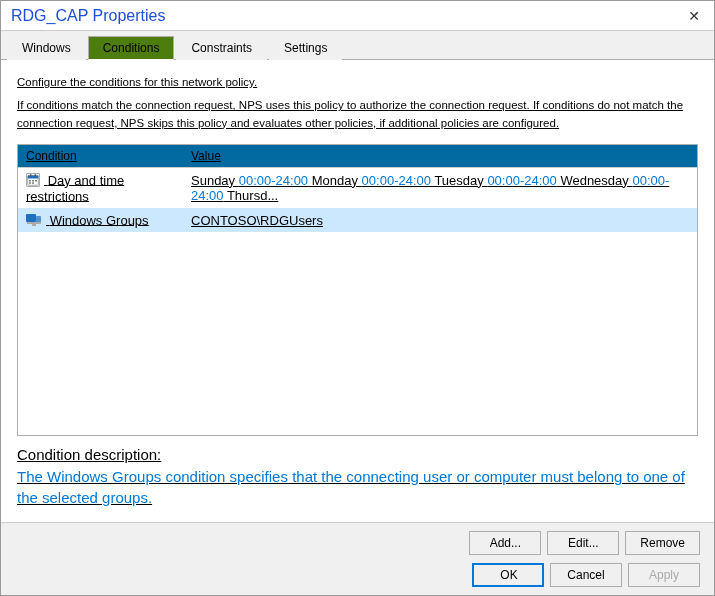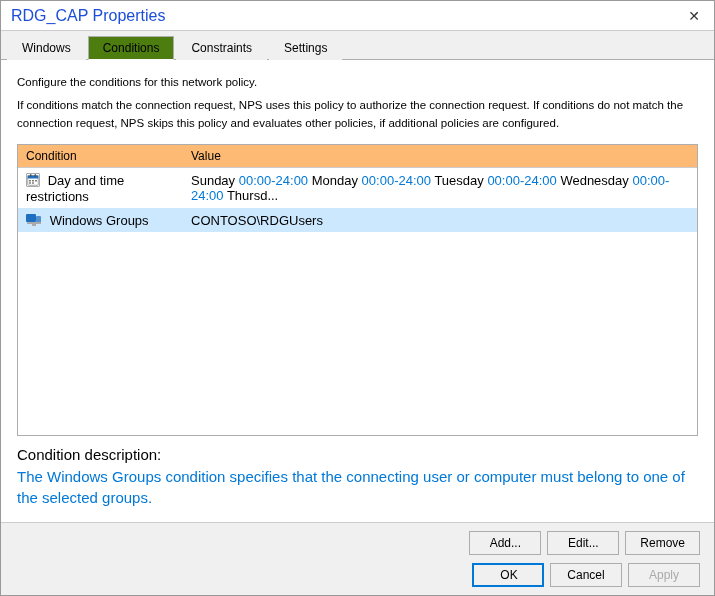--- a/index.html
+++ b/index.html
@@ -71,20 +71,21 @@
       border-bottom: 1px solid #fff;
       z-index: 1;
     }
     .content {
       flex: 1;
       background: #fff;
       padding: 14px 16px;
       display: flex;
       flex-direction: column;
       overflow: hidden;
+      text-decoration: underline;
     }
     .desc-text {
       font-size: 11.5px;
       color: #000;
       margin-bottom: 6px;
       line-height: 1.5;
     }
     .desc-text-para {
       font-size: 11.5px;
       color: #000;
@@ -96,21 +97,21 @@
       flex: 1;
       overflow: auto;
       background: #fff;
       min-height: 0;
     }
     .conditions-table {
       width: 100%;
       border-collapse: collapse;
     }
     .conditions-table th {
-      background: #fdba74;
+      background: #0369a1;
       border-bottom: 1px solid #ccc;
       text-align: left;
       padding: 4px 8px;
       font-weight: normal;
       font-size: 12px;
       color: #000;
     }
     .conditions-table td {
       padding: 4px 8px;
       font-size: 13px;

